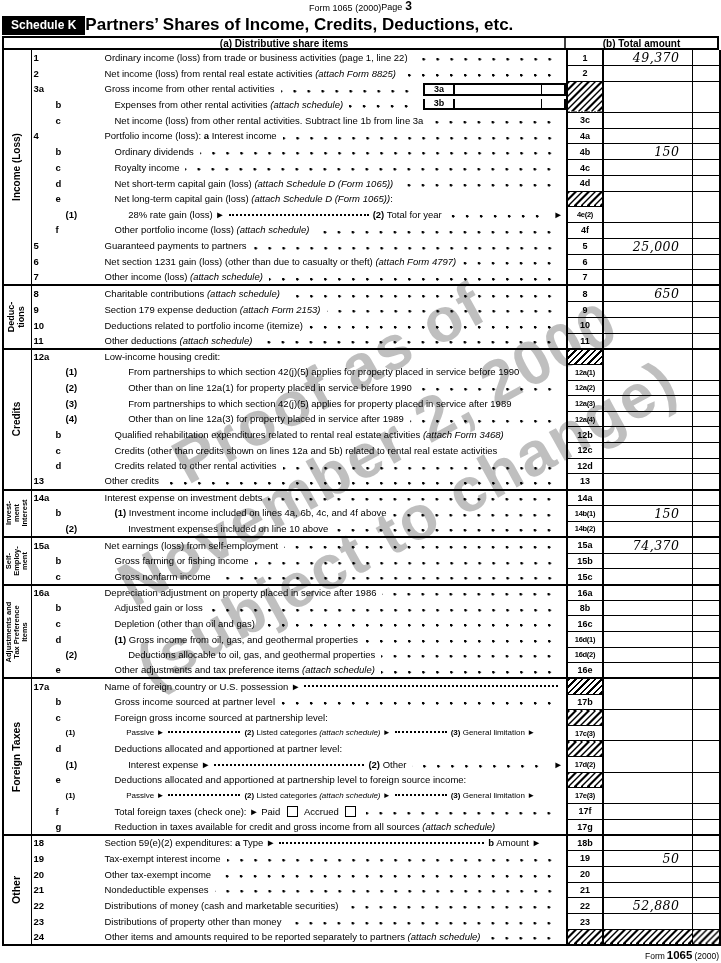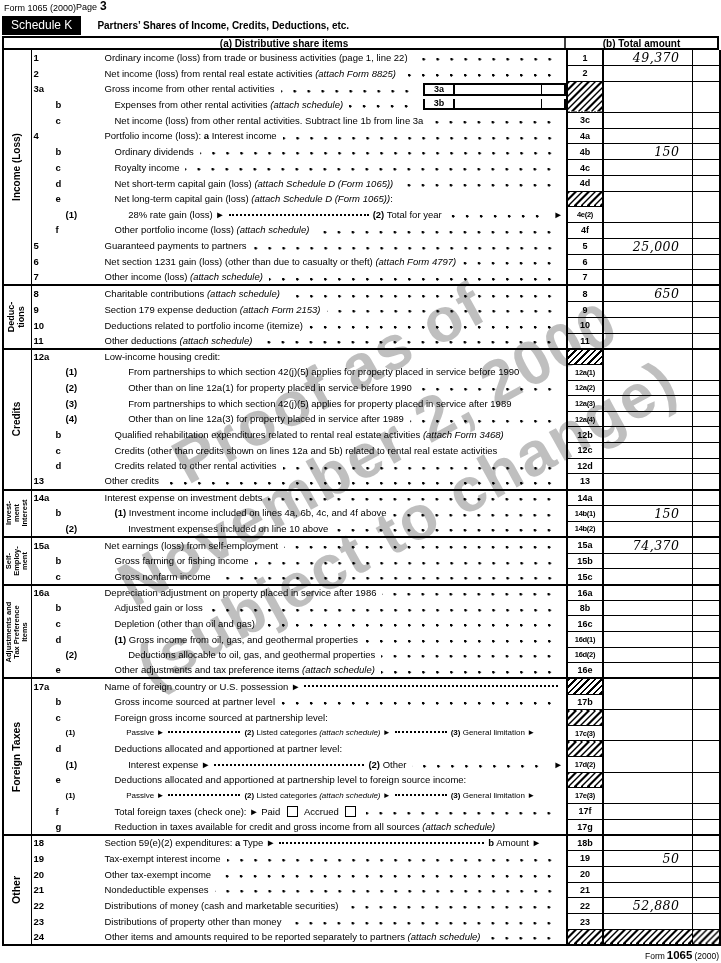--- a/index.html
+++ b/index.html
@@ -6,26 +6,26 @@
   .sheet{position:relative;width:721px;height:963px;background:#fff;color:#000;
          font-family:"Liberation Sans",sans-serif;overflow:hidden;}
   .content{position:relative;z-index:2;}
   
   .wm{position:absolute;z-index:1;left:0;top:0;width:721px;height:963px;
       display:flex;align-items:center;justify-content:center;pointer-events:none;}
   .wm-inner{transform:translate(8px,-28px) rotate(-29deg);text-align:center;
       font-weight:bold;font-size:62px;line-height:1.3;letter-spacing:2px;
       color:rgba(138,138,138,0.55);white-space:nowrap;}
   
-  .topline{display:flex;justify-content:flex-start;align-items:flex-end;
+  .topline{display:flex;justify-content:center;align-items:flex-end;
       padding:2px 4px 1px 4px;font-size:9px;height:14px;box-sizing:border-box;}
   .pagenum{font-weight:bold;font-size:12px;margin-left:3px;}
   .schedstrip{display:flex;align-items:center;height:22px;padding-left:2px;box-sizing:border-box;}
-  .badge{background:#000;color:#fff;font-weight:normal;font-size:12px;padding:2px 9px 3px 9px;}
-  .schedtitle{font-weight:bold;font-size:10px;margin-left:16px;}
+  .badge{background:#000;color:#fff;font-weight:bold;font-size:12px;padding:2px 9px 3px 9px;}
+  .schedtitle{font-weight:bold;font-size:17px;}
   .colhead{display:flex;margin-left:2px;width:717px;height:14px;box-sizing:border-box;
       border:2px solid #000;border-top-width:2.5px;border-bottom-width:2px;font-weight:bold;font-size:10px;}
   .colhead .a{flex:1;display:flex;align-items:center;justify-content:center;}
   .colhead .b{width:153px;border-left:2px solid #404040;display:flex;align-items:center;justify-content:center;box-sizing:border-box;text-decoration:underline;}
   
   table.k{border-collapse:collapse;table-layout:fixed;width:717px;margin-left:2px;
       border:2px solid #000;border-top:none;}
   col.cside{width:28px;} col.cdesc{width:536px;} col.cnum{width:36px;} col.camt{width:89px;} col.ccts{width:28px;}
   tr{height:15.65px;}
   td{padding:0;vertical-align:middle;box-sizing:border-box;}

